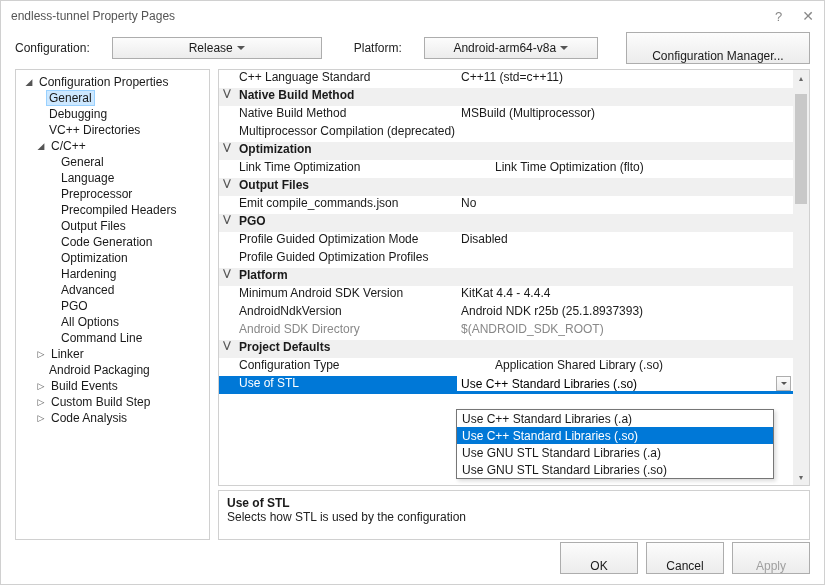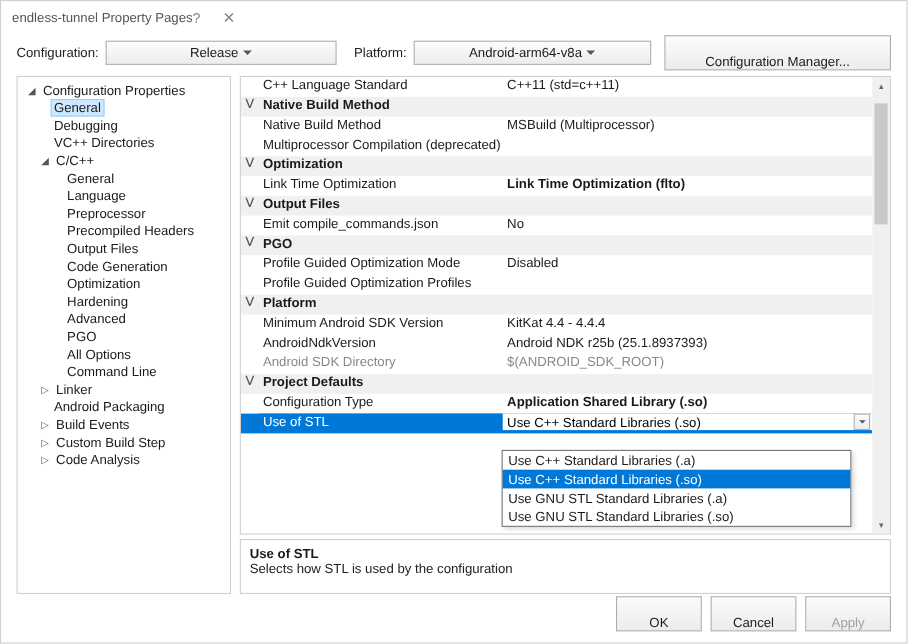--- a/index.html
+++ b/index.html
@@ -13,30 +13,30 @@
     height: 585px;
     overflow: hidden;
     border: 1px solid #d0d0d0;
     position: relative;
   }
   .titlebar {
     height: 30px;
     display: flex;
     align-items: center;
     padding: 0 10px;
-    justify-content: flex-start;
+    justify-content: space-between;
   }
   .titlebar .title { color: #555; font-size: 12px; }
   .titlebar .right { display: flex; gap: 20px; align-items: center; color: #888; }
   .titlebar .right .close { font-size: 14px; }
   .titlebar .right .help { font-size: 13px; }
   .config-row {
     display: flex;
     align-items: center;
-    gap: 6px;
+    gap: 22px;
     padding: 0 14px;
     height: 34px;
   }
   .config-row .lbl { color: #222; }
   .select {
     border: 1px solid #adadad;
     background: linear-gradient(#fcfcfc,#ececec);
     height: 22px;
     display: flex;
     align-items: center;
@@ -136,21 +136,21 @@
     flex-shrink: 0;
   }
   .grid-row .val {
     flex: 1;
     padding-left: 4px;
     overflow: hidden;
     white-space: nowrap;
   }
   .grid-row.cat { background: #f0f0f0; font-weight: bold; }
   .grid-row.cat .name { width: auto; flex: 1; }
-  .grid-row.bold .val { font-weight: bold; }
+  .grid-row.bold .val { font-weight: normal; margin-left: 34px; }
   .grid-row.grayed { color: #888; }
   .grid-row.selected {
     background: #0078d7;
     color: #fff;
   }
   .grid-row.selected .name { background: #0078d7; }
   .grid-row.selected .val { background: #fff; color: #000; display: flex; justify-content: space-between; align-items: center; padding-right: 2px; }
   .grid-row.selected .val .ddbtn {
     width: 15px; height: 15px;
     border: 1px solid #adadad;
@@ -231,21 +231,21 @@
   </div>
 </div>
 
 <div class="config-row">
   <span class="lbl">Configuration:</span>
   <div class="select" style="width:210px">
     <span>Release</span>
     <span class="chev"></span>
   </div>
   <span class="lbl" style="margin-left:10px">Platform:</span>
-  <div class="select" style="width:216px">
+  <div class="select" style="width:174px">
     <span>Android-arm64-v8a</span>
     <span class="chev"></span>
   </div>
   <div class="btn" style="margin-left:6px; flex:1">
     <span>Configuration Manager...</span>
   </div>
 </div>
 
 <div class="main">
 

